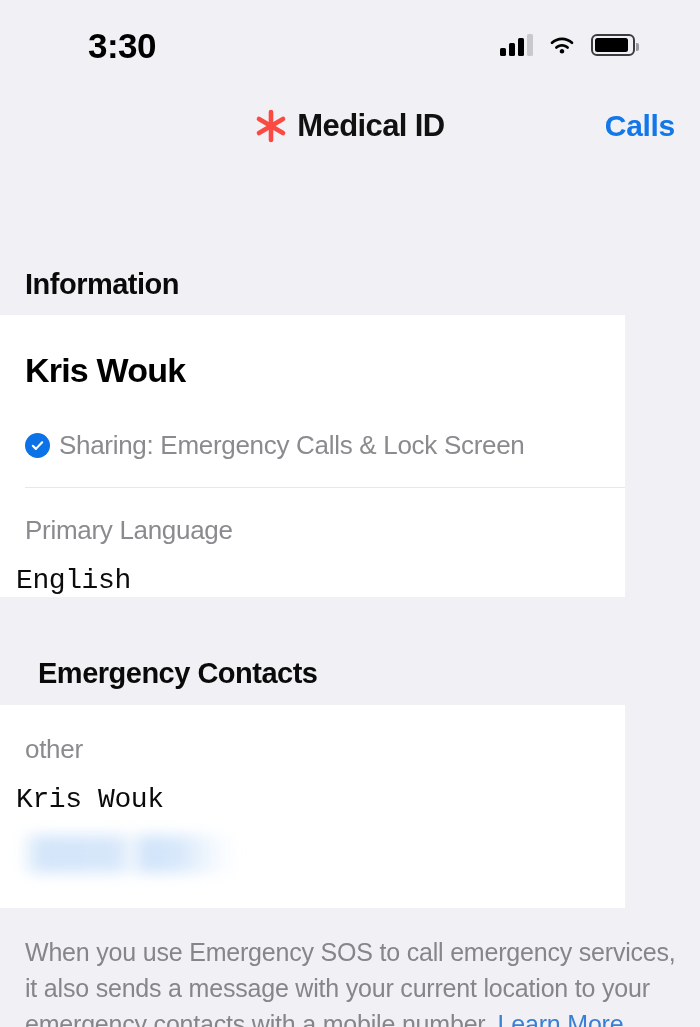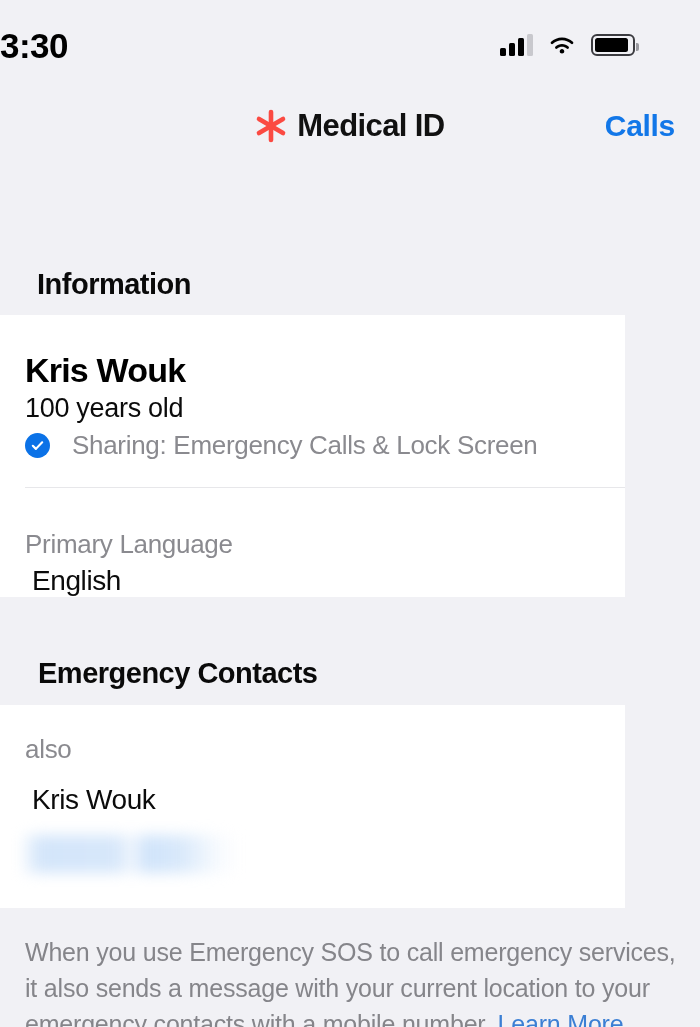--- a/index.html
+++ b/index.html
@@ -25,20 +25,21 @@
     align-items: center;
     justify-content: space-between;
     padding: 0 40px 0 0;
     position: relative;
   }
 
   .status-time {
     font-size: 35px;
     font-weight: 700;
     letter-spacing: -0.5px;
+    margin-left: 88px;
     line-height: 1;
   }
 
   .status-icons {
     display: flex;
     align-items: center;
     gap: 14px;
     margin-right: 25px;
   }
 
@@ -128,21 +129,21 @@
 
   
   .section-header {
     font-size: 29px;
     font-weight: 700;
     letter-spacing: -0.5px;
     color: #0a0a0a;
     padding-left: 25px;
   }
 
-  #information-header { position: absolute; top: 268px; left: 12px; }
+  #information-header { position: absolute; top: 268px; left: 0; }
   #emergency-contacts-header { position: absolute; top: 657px; left: 13px; }
 
   
   .card {
     background: #fff;
     position: absolute;
     left: 0;
     width: 625px;
   }
 
@@ -178,21 +179,21 @@
     letter-spacing: -0.3px;
     line-height: 1;
   }
 
   .sharing-row {
     position: absolute;
     left: 25px;
     top: 117px;
     display: flex;
     align-items: center;
-    gap: 22px;
+    gap: 9px;
   }
 
   .check-badge {
     width: 25px;
     height: 25px;
     border-radius: 50%;
     background: #0b72e7;
     display: flex;
     align-items: center;
     justify-content: center;
@@ -210,28 +211,29 @@
   .field-label {
     position: absolute;
     left: 25px;
     font-size: 26px;
     color: #8a8a8f;
     letter-spacing: -0.3px;
     line-height: 1;
   }
   .field-value {
     position: absolute;
-    left: 32px;
+    left: 16px;
     font-size: 28px;
     color: #0b0b0b;
     letter-spacing: -0.4px;
     line-height: 1;
-  }
-
-  #primary-language-label { top: 216px; }
+    font-family: Liberation Mono, monospace;
+  }
+
+  #primary-language-label { top: 202px; }
   #primary-language-value { top: 252px; }
 
   
   #contact-relation { top: 31px; font-size: 26px; }
   #contact-name { top: 81px; font-size: 28px; }
 
   .redacted-phone {
     position: absolute;
     left: 22px;
     top: 130px;
@@ -314,21 +316,20 @@
 
   <div class="nav-done">Calls</div>
 </div>
 
 <div class="section-header" id="information-header">Information</div>
 
 <div class="card" id="info-card">
 
   <div class="person-name">Kris Wouk</div>
 
-  <div class="person-age">100 years old</div>
 
   <div class="sharing-row">
     <span class="check-badge">
       <svg viewBox="0 0 16 16">
         <path d="M3 8.3 L6.3 11.6 L13 4.6" fill="none" stroke="#fff" stroke-width="2.3" stroke-linecap="round" stroke-linejoin="round"></path>
       </svg>
     </span>
     <span class="sharing-text">Sharing: Emergency Calls &amp; Lock Screen</span>
   </div>
 
@@ -336,21 +337,21 @@
 
   <div class="field-label" id="primary-language-label">Primary Language</div>
 
   <div class="field-value" id="primary-language-value">English</div>
 </div>
 
 <div class="section-header" id="emergency-contacts-header">Emergency Contacts</div>
 
 <div class="card" id="contacts-card">
 
-  <div class="field-label" id="contact-relation">also</div>
+  <div class="field-label" id="contact-relation">other</div>
 
   <div class="field-value" id="contact-name">Kris Wouk</div>
 
   <div class="redacted-phone"></div>
 </div>
 
 <div class="footer">
   <div class="footer-text"><span>When you use Emergency SOS to call emergency services, it also sends a message with your current location to your emergency contacts with a mobile number. </span><span class="footer-link">Learn More about Emergency SOS</span></div>
 </div>
 

